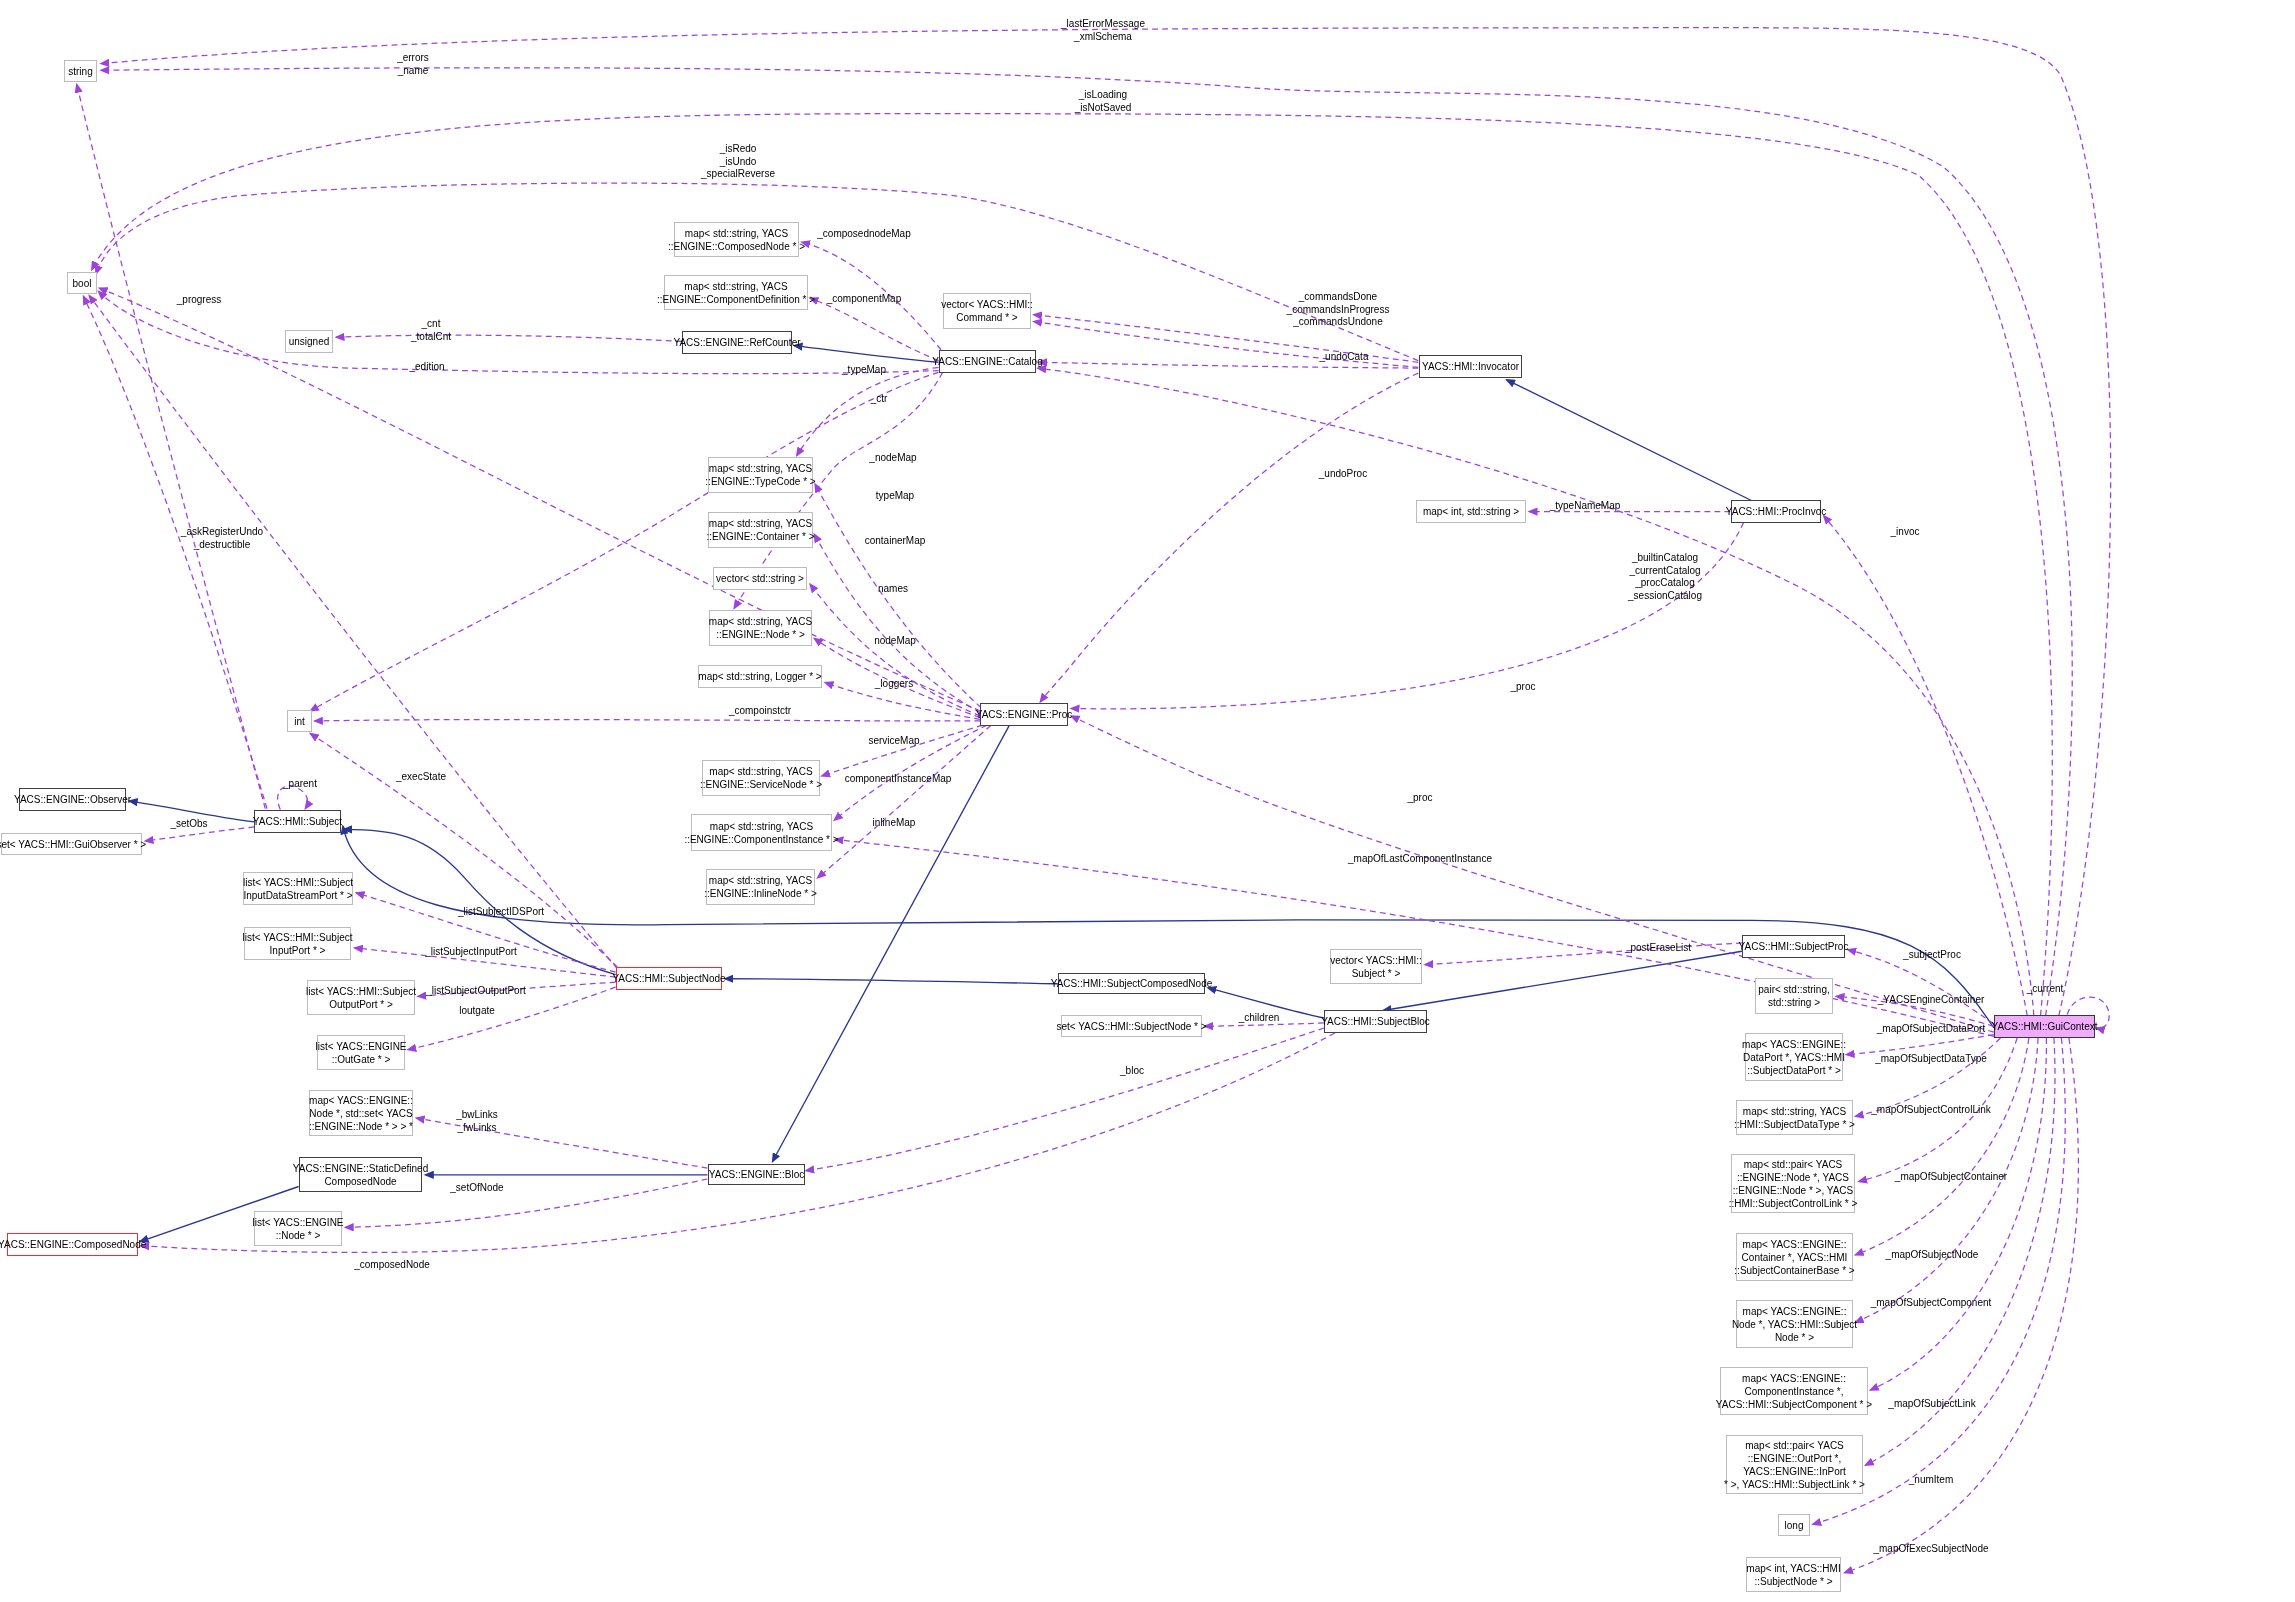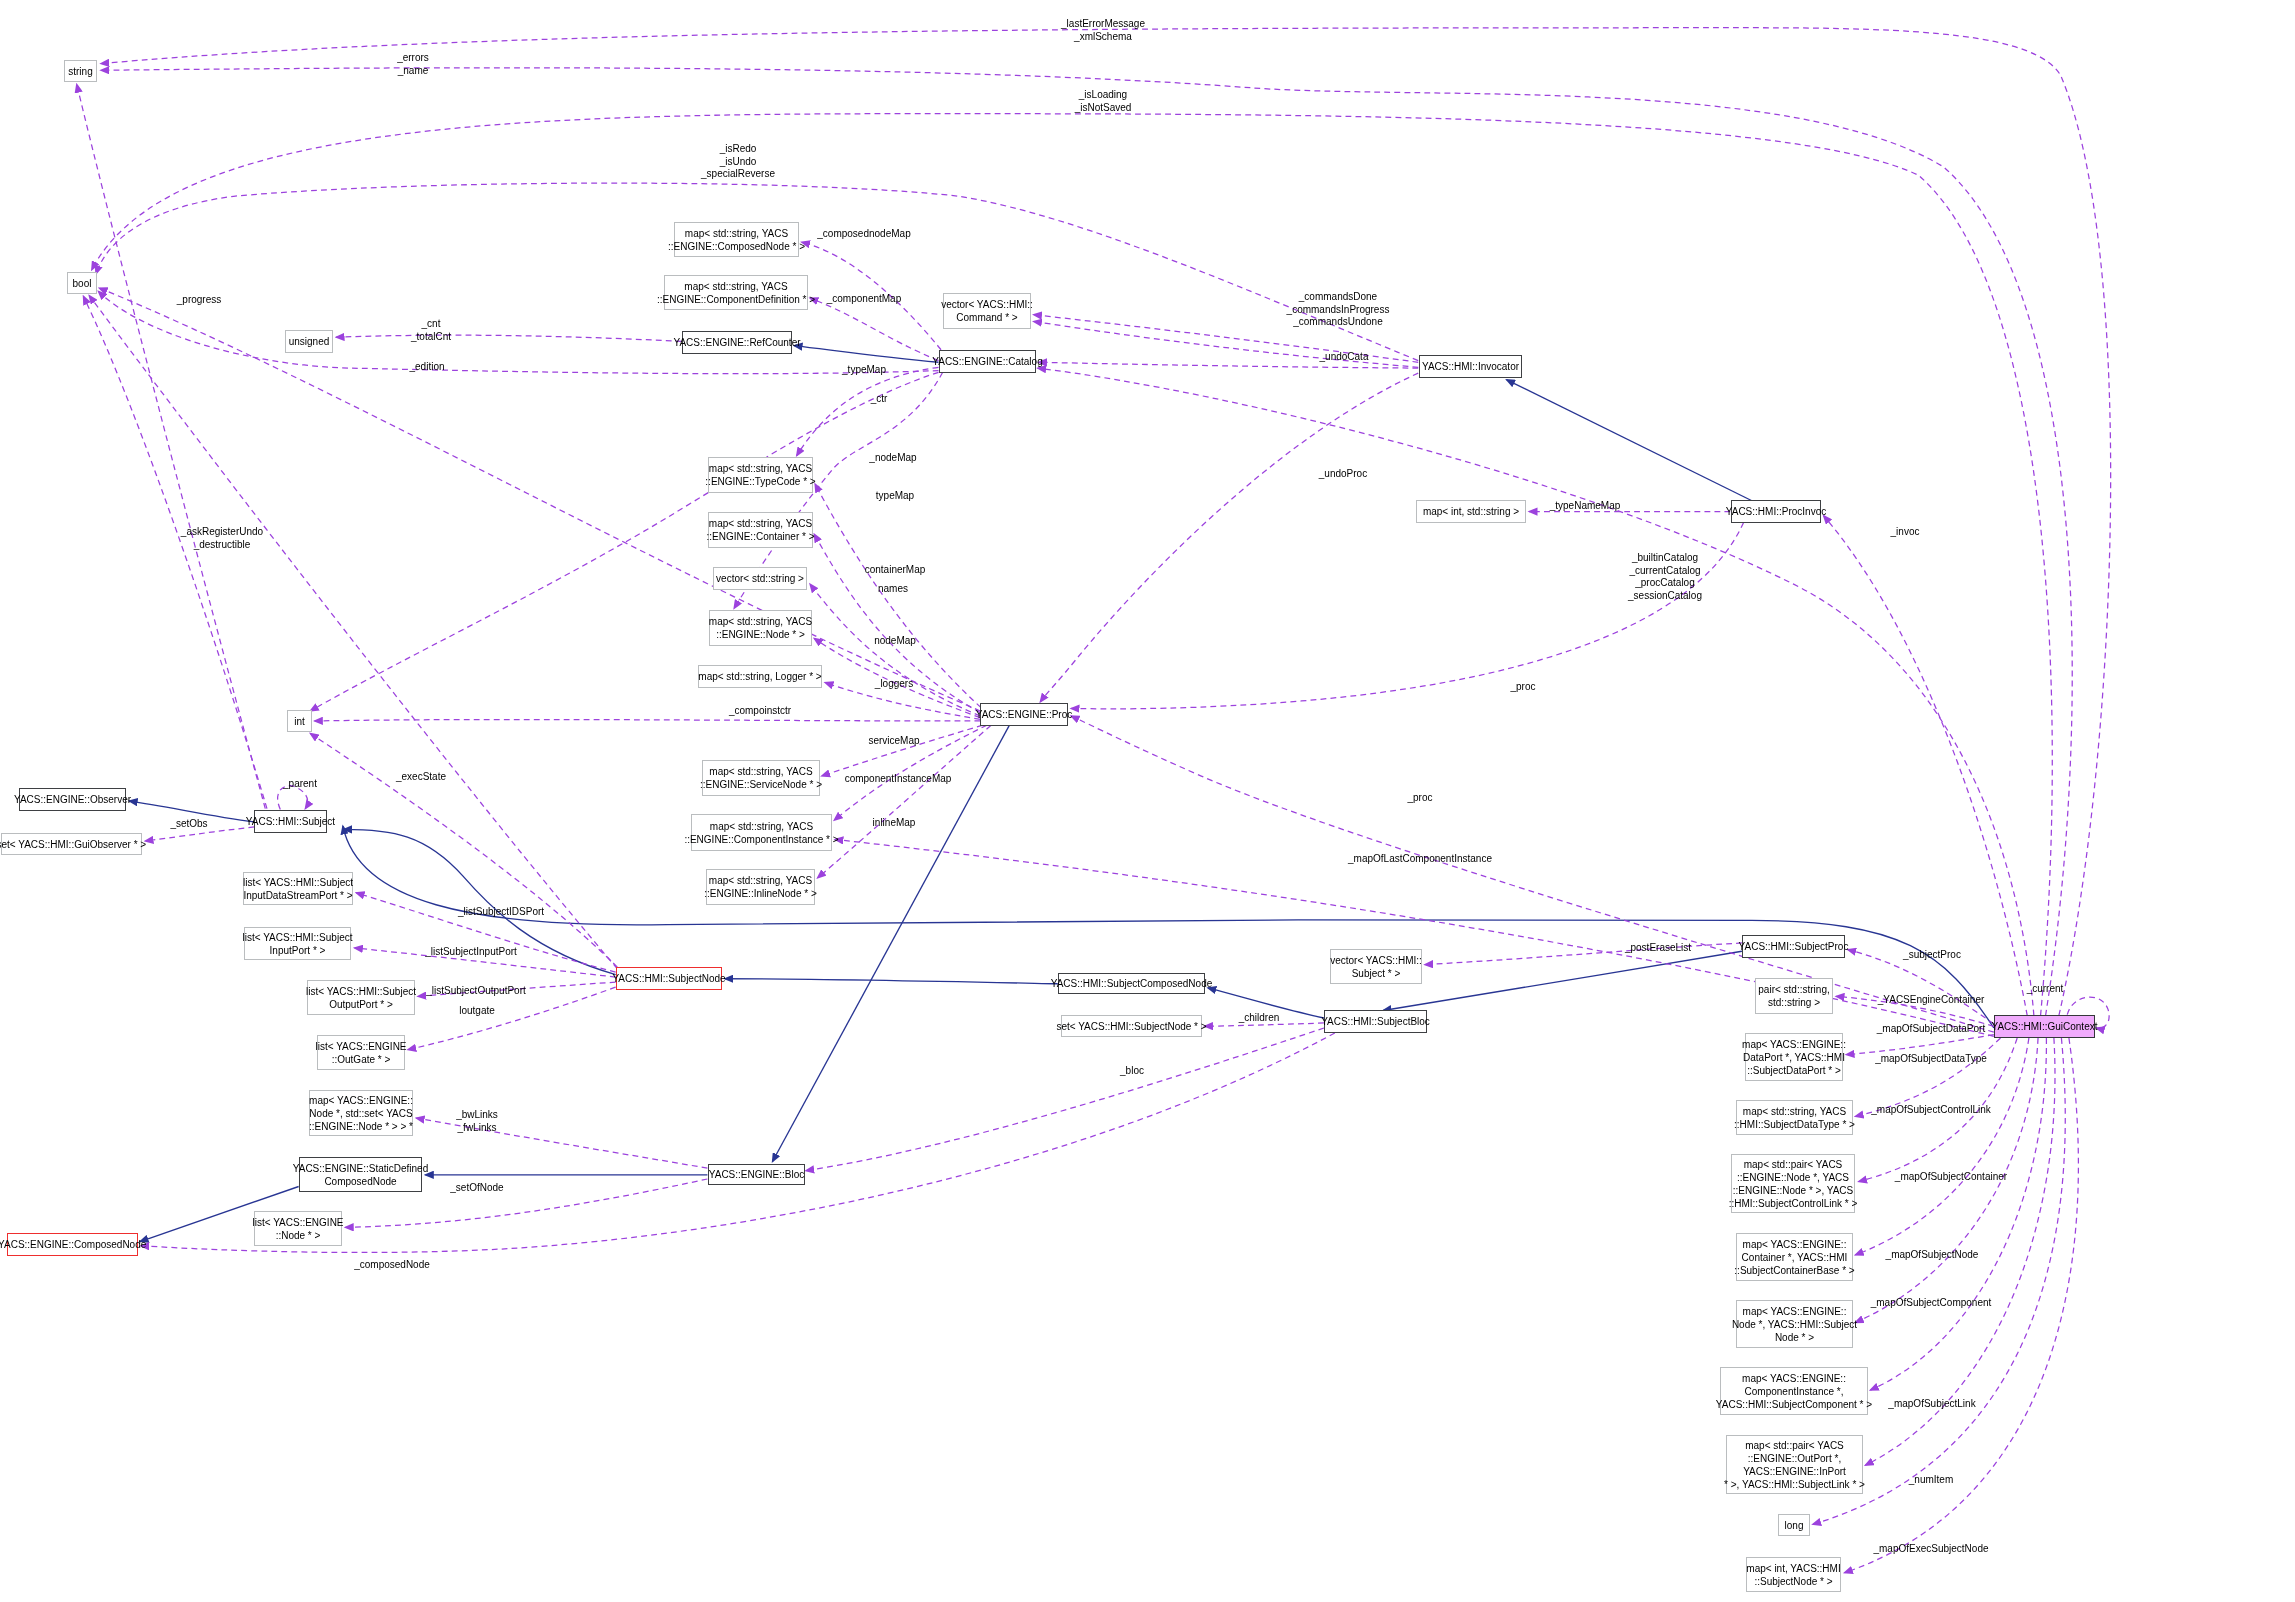--- a/index.html
+++ b/index.html
@@ -147,21 +147,21 @@
       <div class="node plain" style="left: 698px; top: 665px; width: 124px; height: 23.4px;">map&lt; std::string, Logger * &gt;</div>
       <div class="node bold" style="left: 980px; top: 703px; width: 88px; height: 22.5px;">YACS::ENGINE::Proc</div>
       <div class="node plain" style="left: 702px; top: 760px; width: 118px; height: 36px;">map&lt; std::string, YACS
 ::ENGINE::ServiceNode * &gt;</div>
       <div class="node plain" style="left: 691px; top: 814px; width: 141px; height: 37px;">map&lt; std::string, YACS
 ::ENGINE::ComponentInstance * &gt;</div>
       <div class="node plain" style="left: 706px; top: 869px; width: 109px; height: 36px;">map&lt; std::string, YACS
 ::ENGINE::InlineNode * &gt;</div>
       <div class="node plain" style="left: 287px; top: 710px; width: 25px; height: 22px;">int</div>
       <div class="node bold" style="left: 19px; top: 788px; width: 107px; height: 22.5px;">YACS::ENGINE::Observer</div>
-      <div class="node bold" style="left: 254px; top: 810px; width: 73px; height: 22.5px;">YACS::HMI::Subject</div>
+      <div class="node bold" style="left: 254px; top: 810px; width: 87px; height: 22.5px;">YACS::HMI::Subject</div>
       <div class="node plain" style="left: 0.8px; top: 833px; width: 141px; height: 22px;">set&lt; YACS::HMI::GuiObserver * &gt;</div>
       <div class="node plain" style="left: 243px; top: 872px; width: 110px; height: 33px;">list&lt; YACS::HMI::Subject
 InputDataStreamPort * &gt;</div>
       <div class="node plain" style="left: 244px; top: 927px; width: 107px; height: 33px;">list&lt; YACS::HMI::Subject
 InputPort * &gt;</div>
       <div class="node red" style="left: 616px; top: 967px; width: 106px; height: 23.4px;">YACS::HMI::SubjectNode</div>
       <div class="node plain" style="left: 307px; top: 980px; width: 108px; height: 35px;">list&lt; YACS::HMI::Subject
 OutputPort * &gt;</div>
       <div class="node plain" style="left: 317px; top: 1035px; width: 88px; height: 35px;">list&lt; YACS::ENGINE
 ::OutGate * &gt;</div>
@@ -228,21 +228,21 @@
 _totalCnt</div>
       <div class="elabel" style="left: 1344px; top: 357px;">_undoCata</div>
       <div class="elabel" style="left: 427px; top: 367px;">_edition</div>
       <div class="elabel" style="left: 864px; top: 370px;">_typeMap</div>
       <div class="elabel" style="left: 879px; top: 399px;">_ctr</div>
       <div class="elabel" style="left: 893px; top: 458px;">_nodeMap</div>
       <div class="elabel" style="left: 895px; top: 496px;">typeMap</div>
       <div class="elabel" style="left: 1343px; top: 474px;">_undoProc</div>
       <div class="elabel" style="left: 1585px; top: 506px;">_typeNameMap</div>
       <div class="elabel" style="left: 1905px; top: 532px;">_invoc</div>
-      <div class="elabel" style="left: 895px; top: 570px;">containerMap</div>
+      <div class="elabel" style="left: 895px; top: 541px;">containerMap</div>
       <div class="elabel" style="left: 1665px; top: 577px;">_builtinCatalog
 _currentCatalog
 _procCatalog
 _sessionCatalog</div>
       <div class="elabel" style="left: 893px; top: 589px;">names</div>
       <div class="elabel" style="left: 895px; top: 641px;">nodeMap</div>
       <div class="elabel" style="left: 894px; top: 684px;">_loggers</div>
       <div class="elabel" style="left: 1523px; top: 687px;">_proc</div>
       <div class="elabel" style="left: 760px; top: 711px;">_compoinstctr</div>
       <div class="elabel" style="left: 894px; top: 741px;">serviceMap</div>

